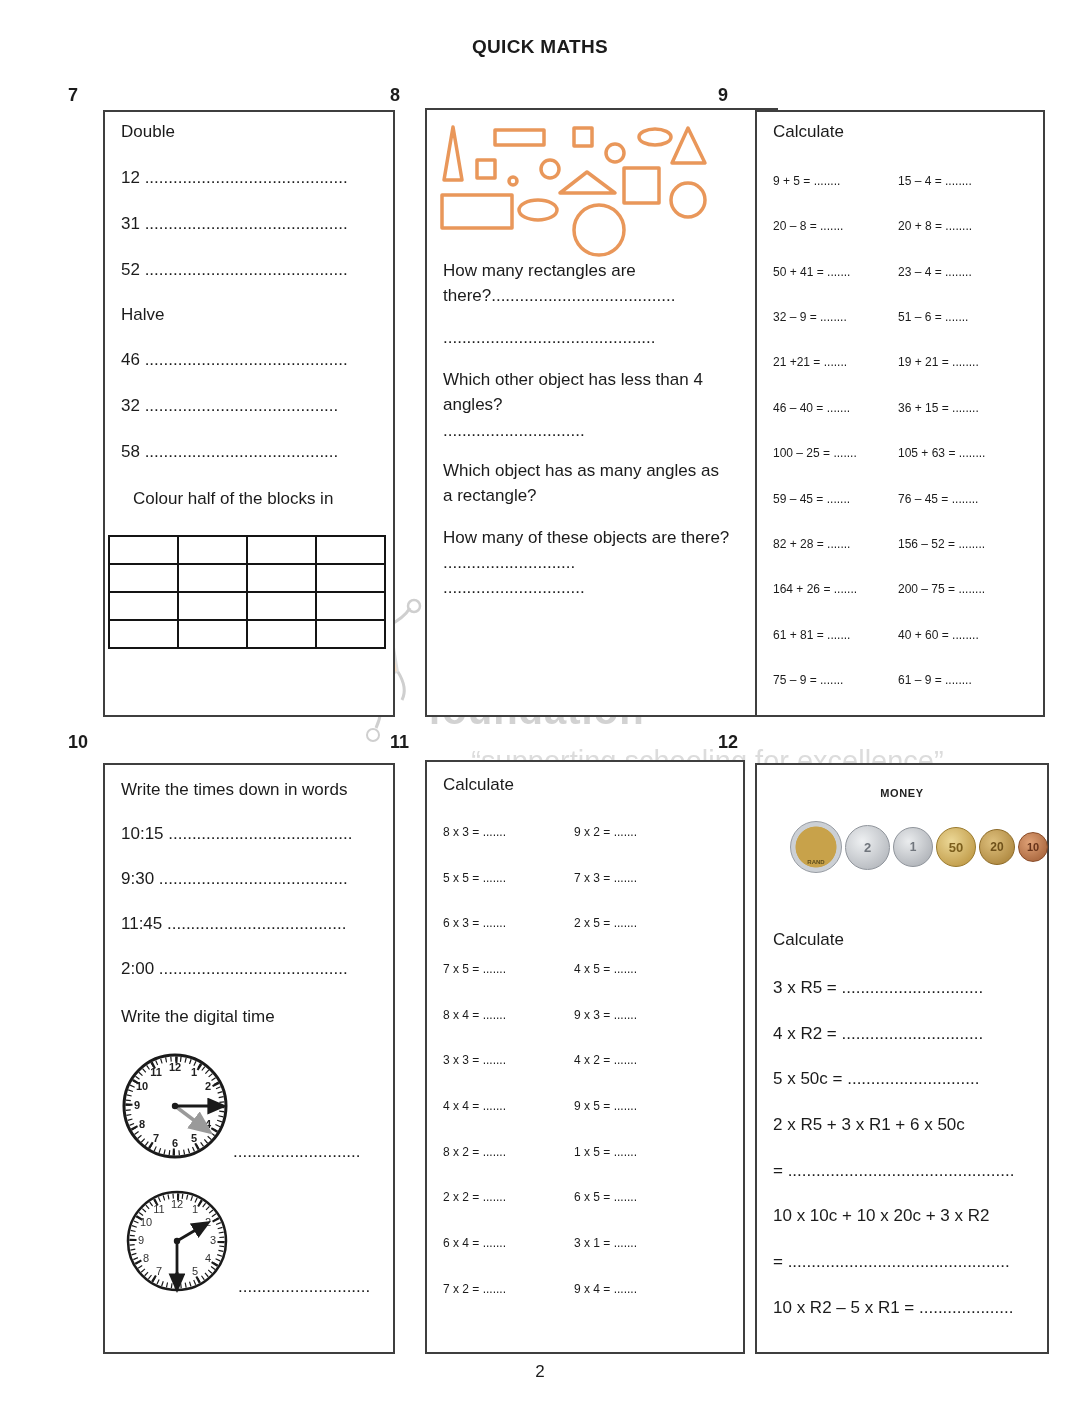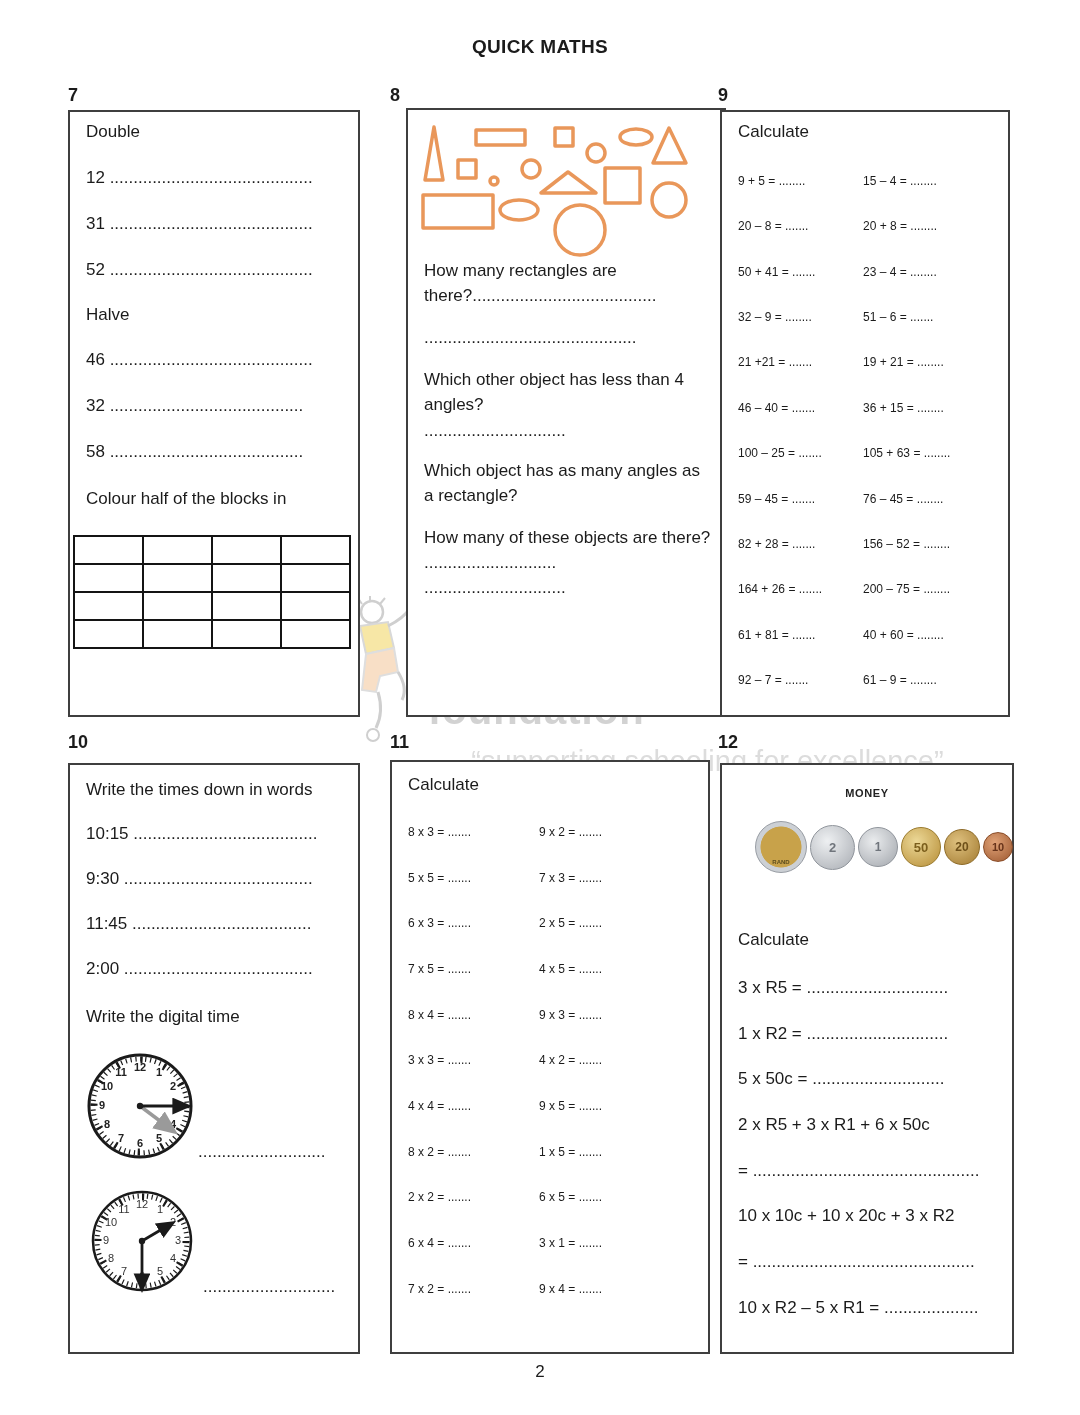--- a/index.html
+++ b/index.html
@@ -2,21 +2,21 @@
 <html><head>
 <meta charset="utf-8">
 <style>
   html,body{margin:0;padding:0;}
   body{
     width:1080px;height:1415px;position:relative;background:#ffffff;
     font-family:"Liberation Sans", sans-serif;color:#1b1b1b;overflow:hidden;
   }
   .page-title{position:absolute;top:36px;left:0;width:1080px;text-align:center;
     font-size:19px;font-weight:bold;letter-spacing:.3px;z-index:2;}
-  .box{position:absolute;background:#fff;border:2px solid #3f3f3f;z-index:1;}
+  .box{position:absolute;background:#fff;border:2px solid #3f3f3f;z-index:1;margin-left:35px;}
   .box-label{position:absolute;font-weight:bold;font-size:18px;z-index:2;}
   .wline{position:absolute;font-size:17px;line-height:20px;white-space:nowrap;}
   .heading{font-size:17px;}
   
   .blocks{position:absolute;left:3px;top:423px;border-collapse:collapse;}
   .blocks td{width:67px;height:26px;border:2px solid #141414;padding:0;}
   
   .calc-row{position:absolute;left:16px;right:4px;height:20px;font-size:12px;}
   .calc-row .cl{position:absolute;left:0;white-space:nowrap;}
   .b9 .cr{position:absolute;left:125px;white-space:nowrap;}
@@ -81,21 +81,21 @@
 <div class="box-label" style="left:68px;top:85px;">7</div>
 <div class="box" style="left:68px;top:110px;width:288px;height:603px;">
   <div class="wline heading" style="left:16px;top:10px;">Double</div>
   <div class="wline" style="left:16px;top:56px;">12 ...........................................</div>
   <div class="wline" style="left:16px;top:102px;">31 ...........................................</div>
   <div class="wline" style="left:16px;top:148px;">52 ...........................................</div>
   <div class="wline heading" style="left:16px;top:193px;">Halve</div>
   <div class="wline" style="left:16px;top:238px;">46 ...........................................</div>
   <div class="wline" style="left:16px;top:284px;">32 .........................................</div>
   <div class="wline" style="left:16px;top:330px;">58 .........................................</div>
-  <div class="wline" style="left:16px;top:377px;">Colour half of the blocks in</div>
+  <div class="wline" style="left:28px;top:377px;">Colour half of the blocks in</div>
   <table class="blocks">
     <tbody>
         <tr>
           <td></td>
           <td></td>
           <td></td>
           <td></td>
         </tr>
     <tr>
           <td></td>
@@ -113,21 +113,21 @@
           <td></td>
           <td></td>
           <td></td>
           <td></td>
         </tr>
   </tbody>
     </table>
 </div>
 
 <div class="box-label" style="left:390px;top:85px;">8</div>
-<div class="box" style="left:406px;top:108px;width:316px;height:605px;">
+<div class="box" style="left:390px;top:108px;width:316px;height:605px;padding-left:33px;">
   <svg class="shapes-svg" width="316" height="160" viewBox="0 0 316 160">
     <polygon points="26,17 35,70 17,70"></polygon>
     <rect x="68" y="20" width="49" height="15"></rect>
     <rect x="147" y="18" width="18" height="18"></rect>
     <circle cx="188" cy="43" r="9"></circle>
     <ellipse cx="228" cy="27" rx="16" ry="8"></ellipse>
     <polygon points="261,18 278,53 245,53"></polygon>
     <rect x="50" y="50" width="18" height="18"></rect>
     <circle cx="86" cy="71" r="4"></circle>
     <circle cx="123" cy="59" r="9"></circle>
@@ -190,21 +190,21 @@
     </div>
   <div class="calc-row" style="top:470px;">
       <span class="cl">164 + 26 = .......</span>
       <span class="cr">200 – 75 = ........</span>
     </div>
   <div class="calc-row" style="top:516px;">
       <span class="cl">61 + 81 = .......</span>
       <span class="cr">40 + 60 = ........</span>
     </div>
   <div class="calc-row" style="top:561px;">
-      <span class="cl">92 – 7 = .......</span>
+      <span class="cl">75 – 9 = .......</span>
       <span class="cr">61 – 9 = ........</span>
     </div>
 </div>
 
 <div class="box-label" style="left:68px;top:732px;">10</div>
 <div class="box" style="left:68px;top:763px;width:288px;height:587px;">
   <div class="wline heading" style="left:16px;top:15px;">Write the times down in words</div>
   <div class="wline" style="left:16px;top:59px;">10:15 .......................................</div>
   <div class="wline" style="left:16px;top:104px;">9:30 ........................................</div>
   <div class="wline" style="left:16px;top:149px;">11:45 ......................................</div>
@@ -331,21 +331,21 @@
       </div>
     <div class="coin coin-20c">
         <span>20</span>
       </div>
     <div class="coin coin-10c">
         <span>10</span>
       </div>
   </div>
   <div class="wline heading" style="left:16px;top:165px;">Calculate</div>
   <div class="wline" style="left:16px;top:213px;">3 x R5 = ..............................</div>
-  <div class="wline" style="left:16px;top:259px;">1 x R2 = ..............................</div>
+  <div class="wline" style="left:16px;top:259px;">4 x R2 = ..............................</div>
   <div class="wline" style="left:16px;top:304px;">5 x 50c = ............................</div>
   <div class="wline" style="left:16px;top:350px;">2 x R5 + 3 x R1 + 6 x 50c</div>
   <div class="wline" style="left:16px;top:396px;">= ................................................</div>
   <div class="wline" style="left:16px;top:441px;">10 x 10c + 10 x 20c + 3 x R2</div>
   <div class="wline" style="left:16px;top:487px;">= ...............................................</div>
   <div class="wline" style="left:16px;top:533px;">10 x R2 – 5 x R1 = ....................</div>
 </div>
 
 <div class="page-number">2</div>
 

